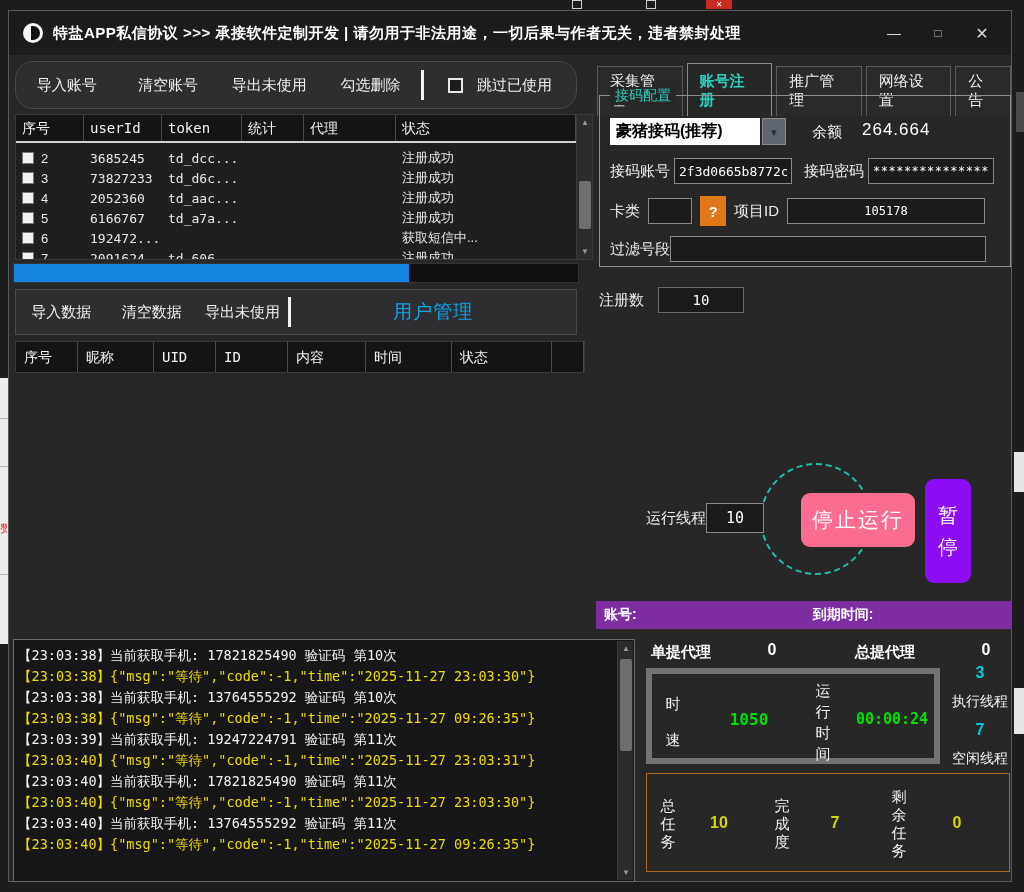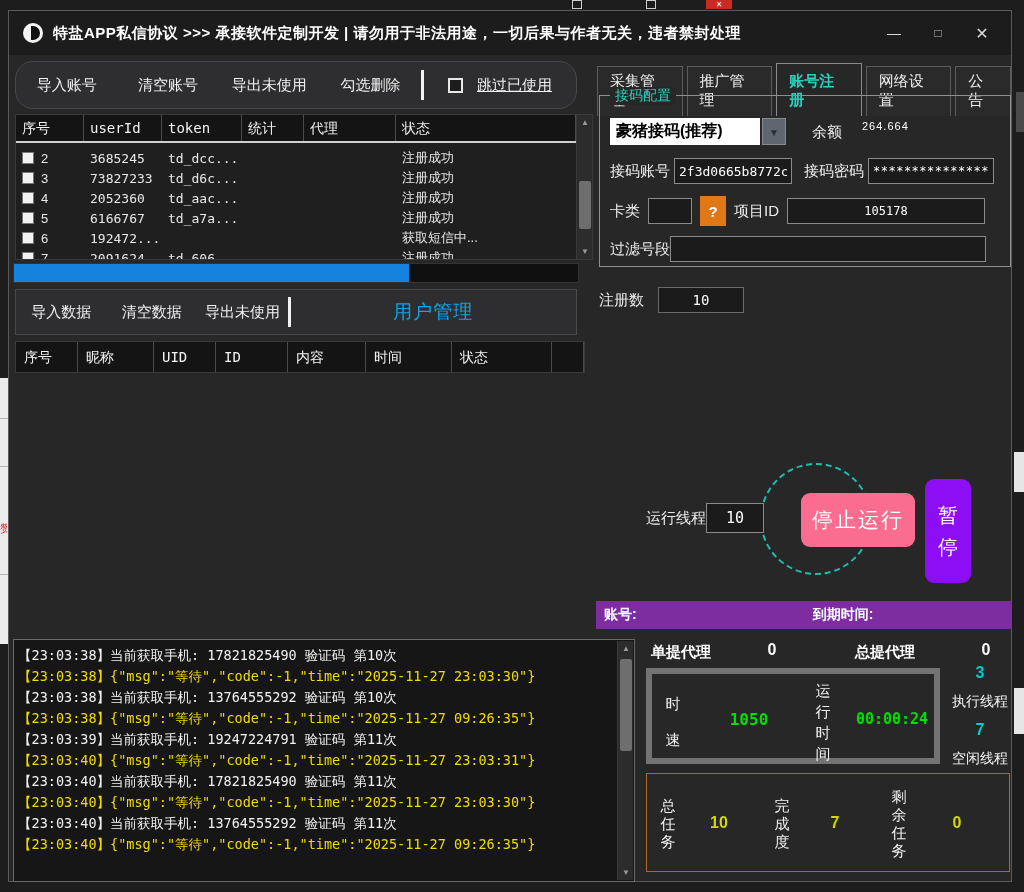--- a/index.html
+++ b/index.html
@@ -30,21 +30,21 @@
   .wc { color:#d8d8d8; font-size:14px; width:18px; text-align:center; cursor:default; }
   .wc.max { font-size:12px; color:#bbb; }
   .wc.close { font-size:16px; }
 
   
   .toolbar { position:absolute; background:#2e2e31; border:1px solid #49494d; display:flex; align-items:center; }
   #toolbar1 { left:6px; top:50px; width:562px; height:48px;border-radius:18px; }
   #toolbar2 { left:6px; top:278px; width:562px; height:46px; }
   .tbtn { background:none; border:none; color:#f0f0f0; font-size:15px; font-family:inherit; flex:1; text-align:center; cursor:default; }
   .tb-divider { width:3px; height:30px; background:#f2f2f2; flex:none; }
-  #skip-used { flex:none; width:152px; display:flex; align-items:center; justify-content:center; gap:14px; color:#f0f0f0; font-size:15px;text-decoration:underline; }
+  #skip-used { flex:none; width:152px; display:flex; align-items:center; justify-content:center; gap:14px; color:#f0f0f0; font-size:15px; }
   #skip-used .cbx-big { width:15px; height:15px; border:2px solid #e8e8e8; background:#1c1c1c; flex:none; }
   #manage-btn { flex:1.05; font-size:19px; color:#0ea5e9; letter-spacing:1px;text-align:center; }
 
   
   #table1 { position:absolute; left:6px; top:103px; width:578px; height:146px; background:#1f1f1f; border:1px solid #3a3a3a; overflow:hidden; }
   #table1-inner { position:absolute; left:0; top:0; right:16px; bottom:0; }
   .thead { display:grid; grid-template-columns:68px 78px 80px 62px 92px 1fr; height:28px; background:#141414;
     border-bottom:2px solid #d0d0d0; }
   .thead .th { color:#f2f2f2; font-size:14px; line-height:26px; padding-left:6px; border-right:1px solid #4a4a4a; overflow:hidden; white-space:nowrap; }
   .thead .th.mono { font-family:"DejaVu Sans Mono", monospace; }
@@ -89,21 +89,21 @@
   #sms-group { position:absolute; left:590px; top:84px; width:412px; height:172px; border:1px solid #8f8f8f; }
   #sms-legend { position:absolute; left:10px; top:-9px; background:#272727; padding:0 5px; color:#2bd0bd; font-size:14px; }
   .lbl { color:#ececec; font-size:15px; white-space:nowrap; }
   .inp { background:#1b1b1b; border:1px solid #8a8a8a; color:#fff; font-size:13px;
     font-family:"DejaVu Sans Mono", monospace; padding:0 4px; height:26px; }
   #select-box { position:absolute; left:10px; top:22px; width:150px; height:27px; background:#ffffff; color:#000;
     font-size:16px; font-weight:bold; line-height:25px; padding-left:6px; white-space:nowrap; overflow:hidden; }
   #select-arrow { position:absolute; left:162px; top:22px; width:24px; height:27px; background:#5f6670; border:1px solid #8a8a8a;
     color:#2a2f38; font-size:10px; text-align:center; line-height:27px; }
   #balance-label { position:absolute; left:212px; top:27px; font-size:15px; }
-  #balance-value { position:absolute; left:262px; top:24px; color:#fff; font-size:11px; letter-spacing:1px; }
+  #balance-value { position:absolute; left:262px; top:24px; color:#fff; font-size:17px; letter-spacing:1px; }
   #row-account { position:absolute; left:10px; top:62px; display:flex; align-items:center; gap:4px; }
   #acct-input { width:118px; }
   #pwd-label { margin-left:8px; }
   #pwd-input { width:126px; font-size:12px; letter-spacing:0.5px; }
   #row-card { position:absolute; left:10px; top:100px; display:flex; align-items:center; gap:8px; }
   #card-input { width:44px; }
   #help-btn { width:26px; height:30px; background:#e07818; border:none; color:#fff; font-size:15px; font-weight:bold; }
   #proj-input { width:198px; text-align:center; font-size:12px; }
   #row-filter { position:absolute; left:10px; top:140px; display:flex; align-items:center; }
   #filter-input { width:316px; }
@@ -320,22 +320,22 @@
         </div>
       <div class="vscroll" style="right:1px; top:1px; bottom:1px;">
         <div class="arr up">▲</div>
         <div class="thumb" id="log-thumb"></div>
         <div class="arr down">▼</div>
       </div>
     </div>
 
     <div class="tabs">
         <div class="tab">采集管理</div>
+        <div class="tab active">账号注册</div>
         <div class="tab">推广管理</div>
-        <div class="tab active">账号注册</div>
         <div class="tab">网络设置</div>
         <div class="tab">公告</div>
       </div>
 
     <div id="sms-group">
       <div id="sms-legend">接码配置</div>
 
       <div id="select-box">豪猪接码(推荐)</div>
       <div id="select-arrow">▼</div>
       <div id="balance-label" class="lbl">余额</div>

